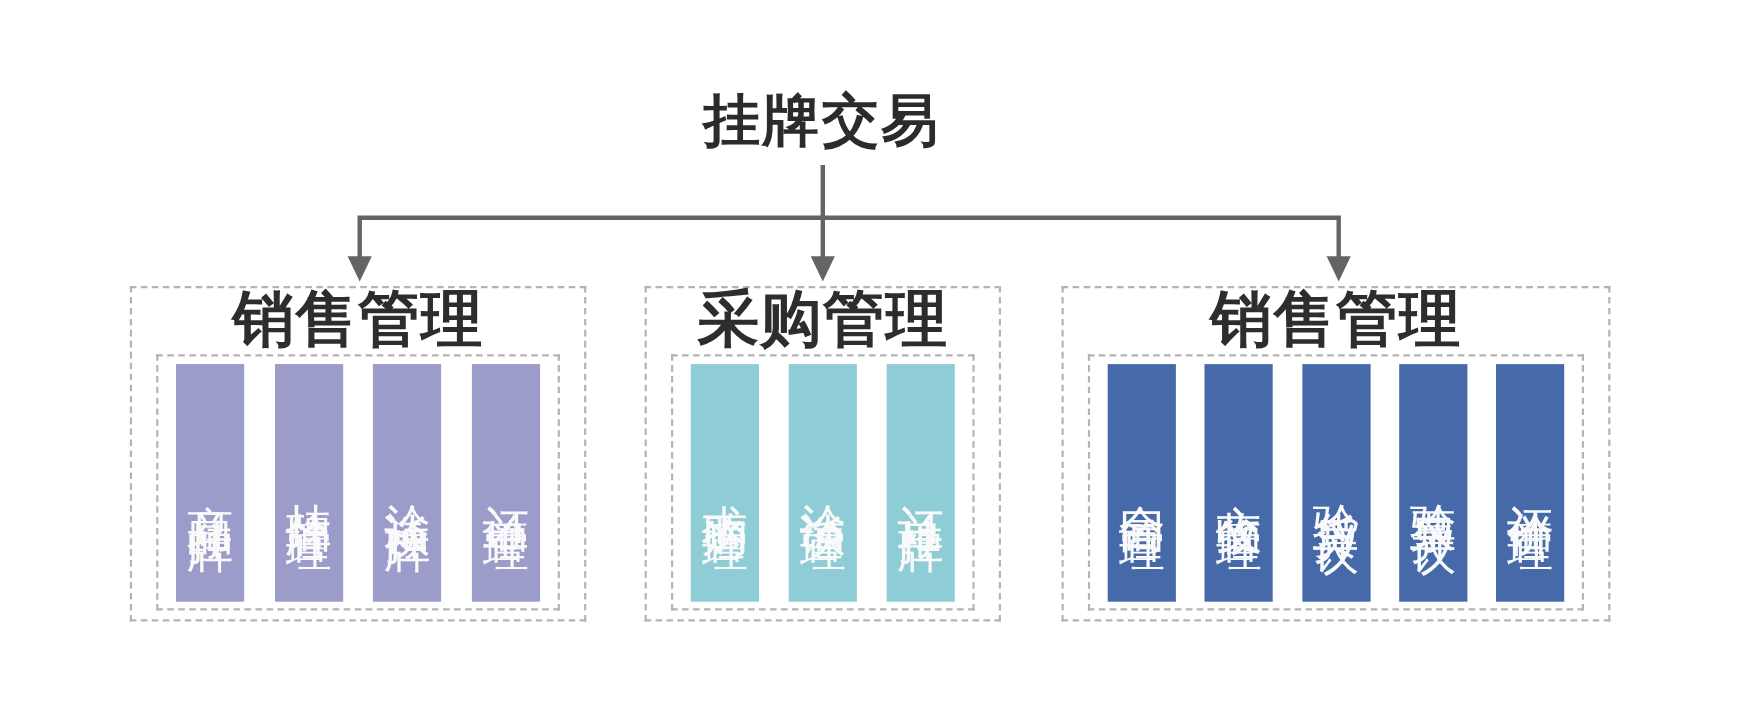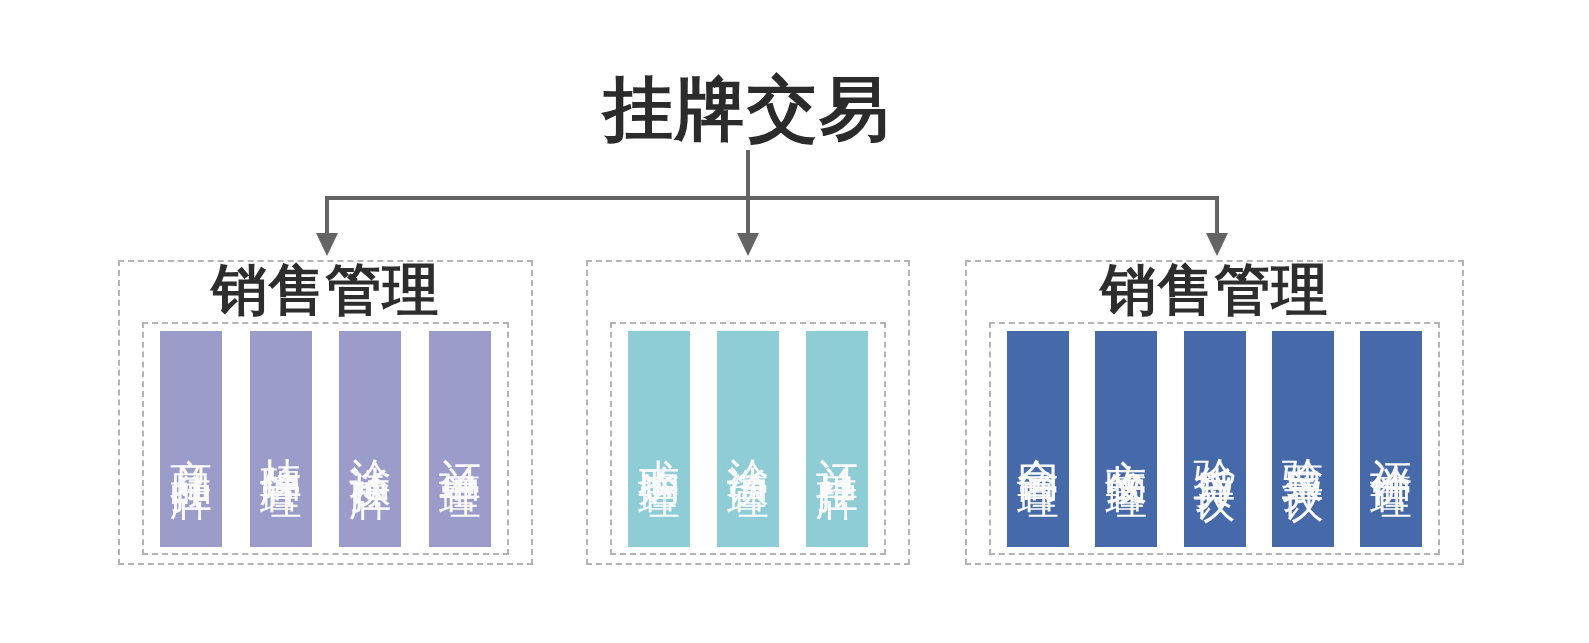--- a/index.html
+++ b/index.html
@@ -13,21 +13,21 @@
     width: 1589px;
     height: 643px;
     background: #ffffff;
     overflow: hidden;
   }
   .title {
     position: absolute;
     left: 747px;
     top: 110px;
     transform: translate(-50%, -50%);
-    font-size: 70px;
+    font-size: 52px;
     font-weight: 700;
     color: #2b2b2b;
     letter-spacing: 2px;
     white-space: nowrap;
   }
   .connector {
     position: absolute;
     left: 0;
     top: 0;
     pointer-events: none;
@@ -117,20 +117,21 @@
       <div class="col">
         <span class="col-text">洽谈挂牌</span>
       </div>
       <div class="col">
         <span class="col-text">订单管理</span>
       </div>
     </div>
   </div>
 
   <div class="group group--2">
+    <div class="group-header">采购管理</div>
     <div class="group-body">
       <div class="col">
         <span class="col-text">求购管理</span>
       </div>
       <div class="col">
         <span class="col-text">洽谈管理</span>
       </div>
       <div class="col">
         <span class="col-text">订单挂牌</span>
       </div>

